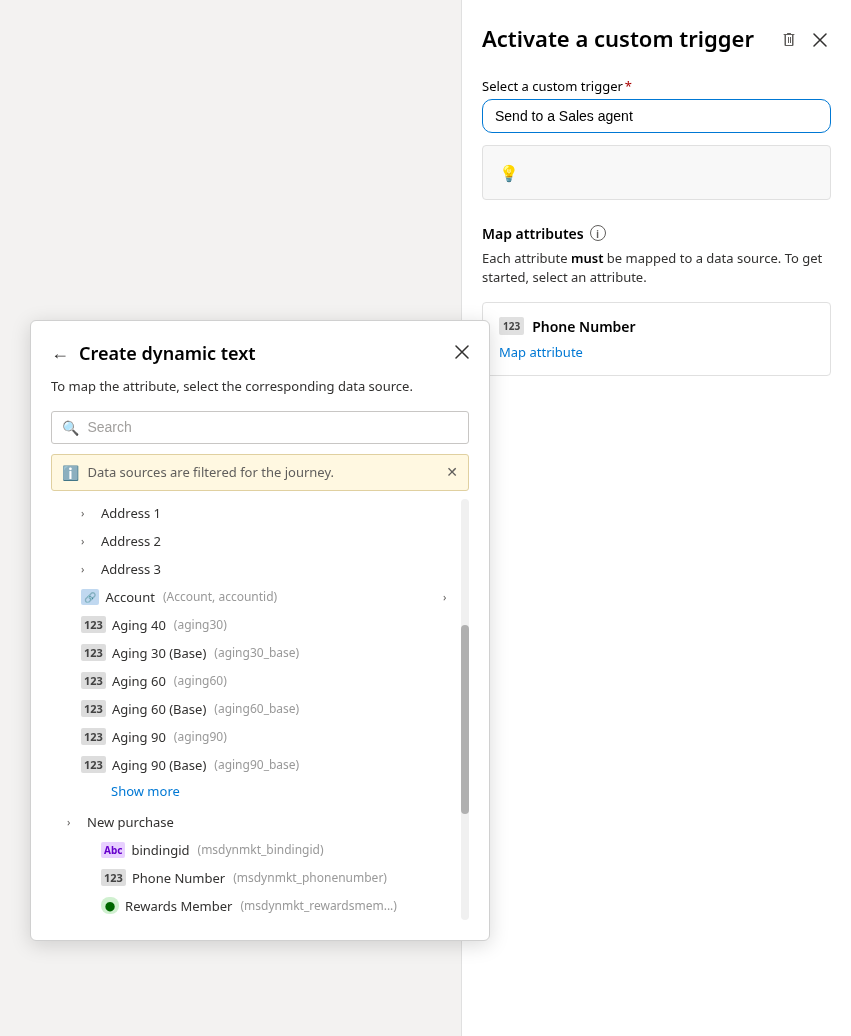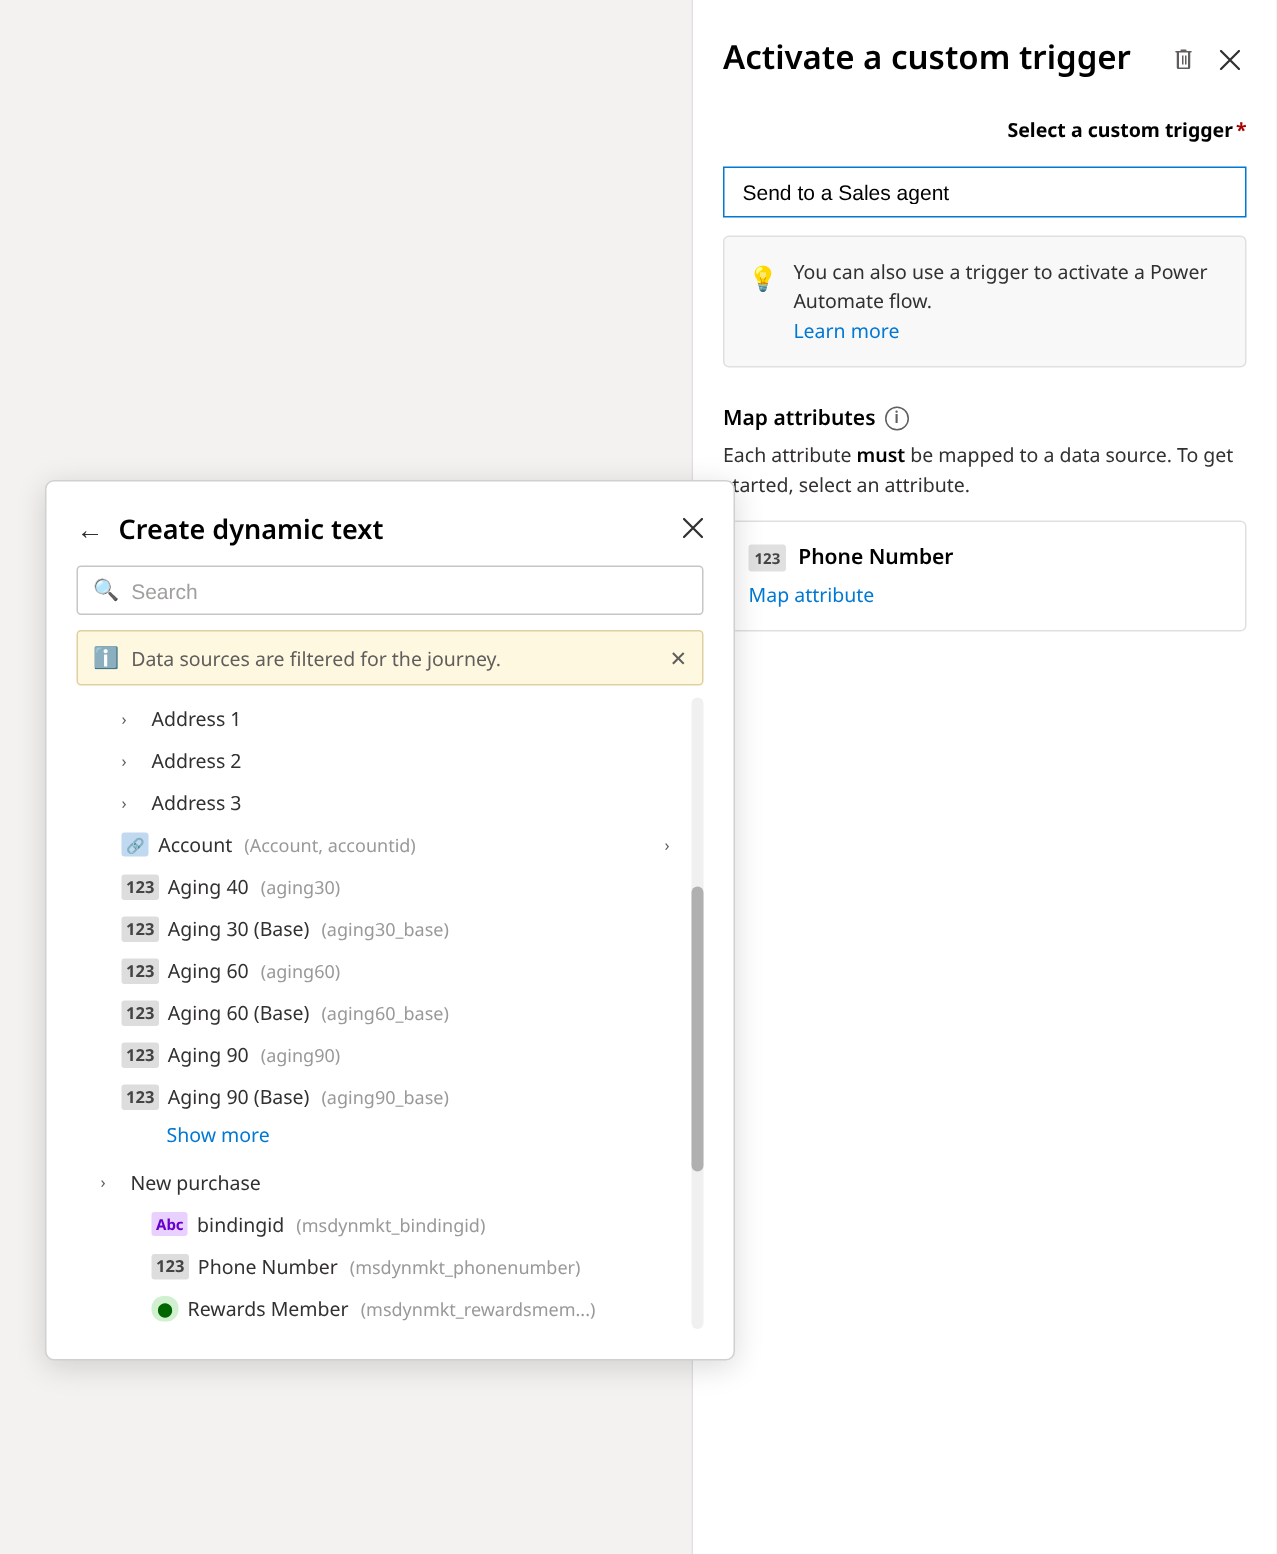--- a/index.html
+++ b/index.html
@@ -54,35 +54,34 @@
       padding: 4px;
       color: #605e5c;
       font-size: 16px;
       display: flex;
       align-items: center;
       justify-content: center;
     }
 
     .section-label {
       font-size: 13px;
-      font-weight: 700;
-      color: #000;
-      margin-bottom: 16px;
-      text-align: right;
+      font-weight: 400;
+      color: #000;
+      margin-bottom: 4px;
     }
 
     .required-star {
       color: #a80000;
       margin-left: 2px;
     }
 
     .trigger-input {
       width: 100%;
       border: 1.5px solid #0078d4;
-      border-radius: 0;
+      border-radius: 10px;
       padding: 8px 12px;
       font-size: 14px;
       color: #000;
       outline: none;
       margin-bottom: 12px;
     }
 
     .info-box {
       background: #f8f8f8;
       border: 1px solid #e0e0e0;
@@ -382,25 +381,20 @@
     </div>
   </div>
 
   <div class="section-label">
     <span>Select a custom trigger</span><span class="required-star">*</span>
   </div>
   <input class="trigger-input" type="text" value="Send to a Sales agent" style="">
 
   <div class="info-box">
     <span class="info-icon">💡</span>
-    <div>
-      <span>You can also use a trigger to activate a Power Automate flow.</span>
-      <br>
-      <a href="#">Learn more</a>
-    </div>
   </div>
 
   <div class="map-attrs-header">
     <span class="map-attrs-title">Map attributes</span>
     <div class="info-circle">i</div>
   </div>
   <p class="map-attrs-desc">
     Each attribute <span class="highlight">must</span> be mapped to a data source. To get started, select an attribute.
   </p>
 
@@ -419,20 +413,21 @@
       <button class="back-btn">←</button>
       <span class="left-panel-title">Create dynamic text</span>
     </div>
     <button class="close-btn">
       <svg width="14" height="14" viewBox="0 0 14 14" fill="none">
         <path d="M1 1l12 12M13 1L1 13" stroke="#323130" stroke-width="1.5" stroke-linecap="round"></path>
       </svg>
     </button>
   </div>
 
+  <p class="panel-description">To map the attribute, select the corresponding data source.</p>
 
   <div class="search-box">
     <span class="search-icon-sm">🔍</span>
     <input class="search-input" type="text" placeholder="Search" style="">
   </div>
 
   <div class="filter-notice">
     <div class="filter-notice-left">
       <span class="filter-notice-icon">ℹ️</span>
       <span>Data sources are filtered for the journey.</span>

